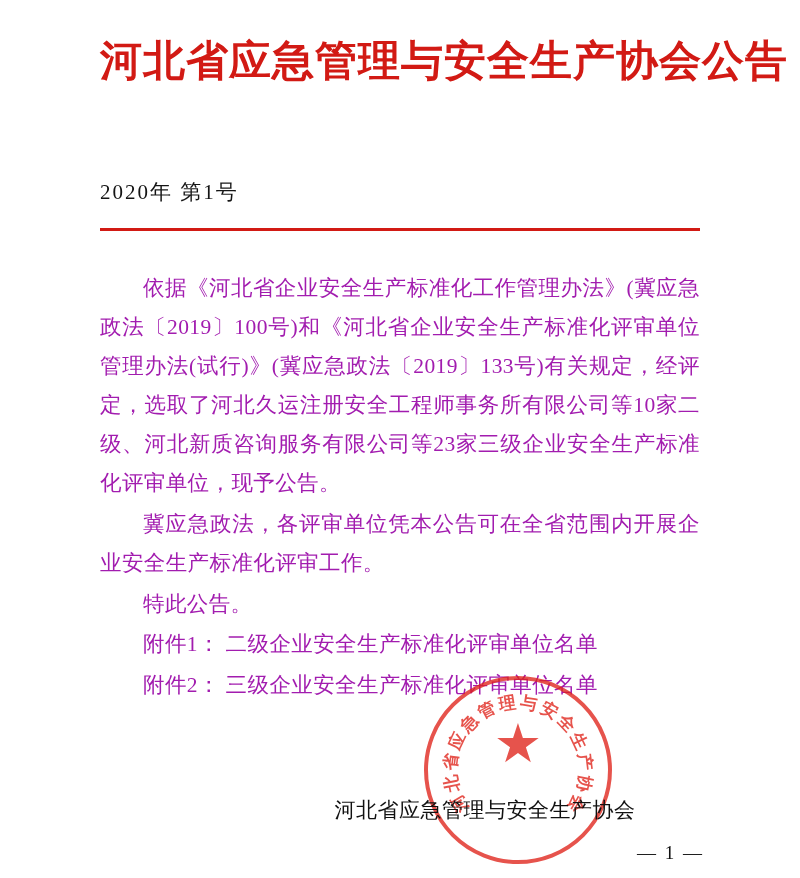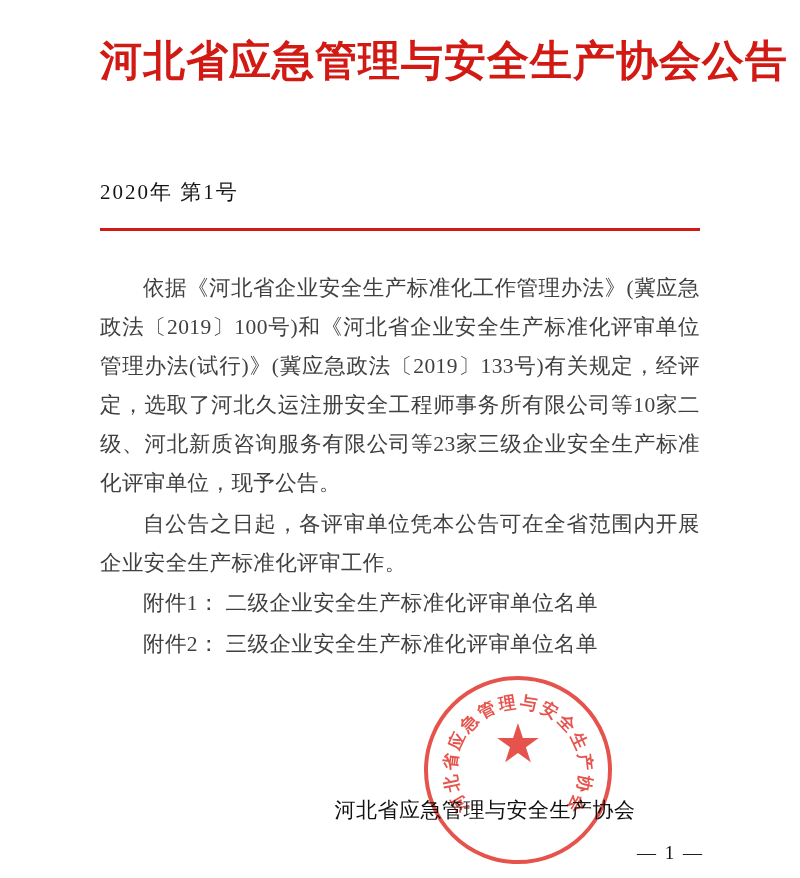--- a/index.html
+++ b/index.html
@@ -42,21 +42,21 @@
     margin-top: 22px;
     height: 3px;
     background: #d21a14;
     width: 600px;
     margin-left: auto;
     margin-right: auto;
   }
   .body-text {
     margin-top: 38px;
     font-size: 21.5px;
-    color: #404040;
+    color: #a21caf;
     line-height: 39px;
     text-align: justify;
     letter-spacing: 0.4px;
   }
   .para {
     text-indent: 2em;
     margin: 0 0 2px 0;
   }
   .attach-block {
   }
@@ -152,21 +152,22 @@
 <div class="page">
 
   <div class="doc-title">河北省应急管理与安全生产协会公告</div>
 
   <div class="issue-number">2020年 第1号</div>
 
   <div class="red-rule"></div>
 
   <div class="body-text">
     <p class="para">依据《河北省企业安全生产标准化工作管理办法》(冀应急政法〔2019〕100号)和《河北省企业安全生产标准化评审单位管理办法(试行)》(冀应急政法〔2019〕133号)有关规定，经评定，选取了河北久运注册安全工程师事务所有限公司等10家二级、河北新质咨询服务有限公司等23家三级企业安全生产标准化评审单位，现予公告。</p>
-    <p class="para">自公告之日起，各评审单位凭本公告可在全省范围内开展企业安全生产标准化评审工作。</p>
+    <p class="para">冀应急政法，各评审单位凭本公告可在全省范围内开展企业安全生产标准化评审工作。</p>
+    <p class="para">特此公告。</p>
 
     <div class="attach-block">
       <p class="attach-line">附件1： 二级企业安全生产标准化评审单位名单</p>
       <p class="attach-line">附件2： 三级企业安全生产标准化评审单位名单</p>
     </div>
   </div>
 
   <div class="seal">
     <div class="seal-inner">
       <div class="seal-text">

